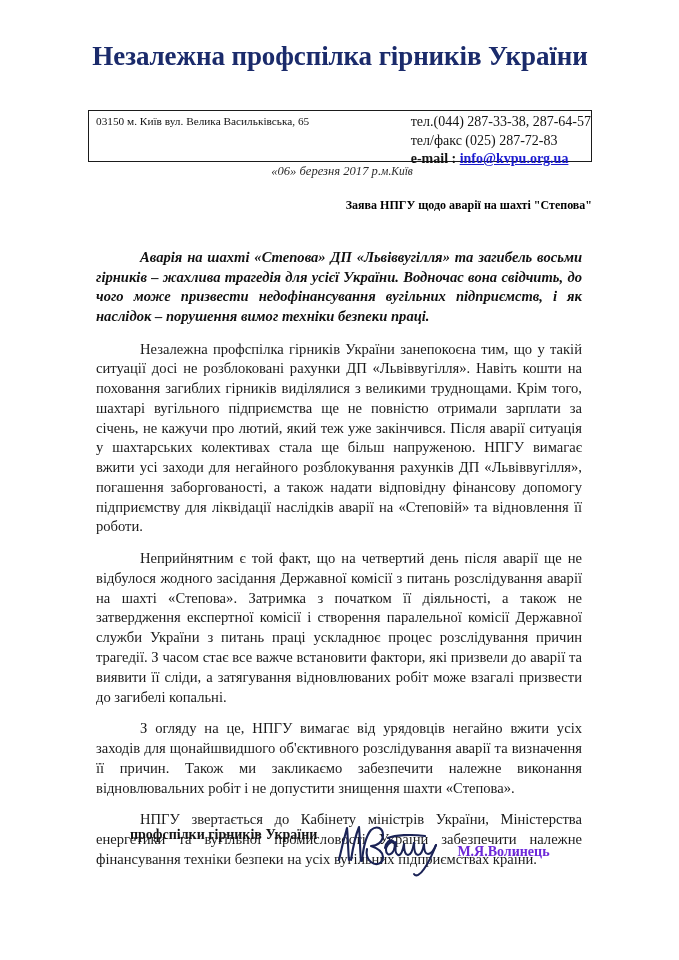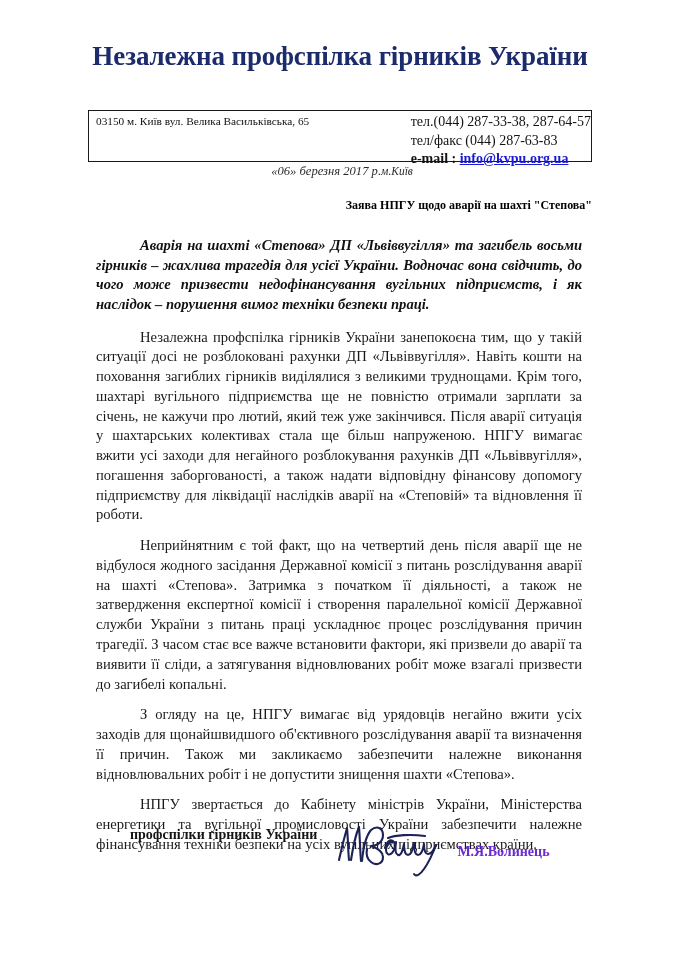--- a/index.html
+++ b/index.html
@@ -128,21 +128,21 @@
   }
 
   
   .body-block {
     position: absolute;
     left: 96px;
     top: 236px;
     width: 486px;
   }
   p.para {
-    margin: 0 0 11px 0;
+    margin: 12px 0 11px 0;
     text-align: justify;
     text-indent: 44px;
     font-size: 14.6px;
     line-height: 1.355;
     color: #1a1a1a;
     hyphens: none;
   }
   p.lead {
     font-weight: bold;
     font-style: italic;
@@ -198,21 +198,21 @@
       </div>
     </div>
 
     <div class="contact-box">
       <div class="contact-inner">
         <div class="contact-left">
           <div class="addr-line">03150 м. Київ вул. Велика Васильківська, 65</div>
         </div>
         <div class="contact-right">
           <div class="tel-line">тел.(044) 287-33-38, 287-64-57</div>
-          <div class="tel-line">тел/факс (044) 287-63-83</div>
+          <div class="tel-line">тел/факс (025) 287-72-83</div>
           <div class="email-line"><span>e-mail : </span><a class="email-link" href="#">info@kvpu.org.ua</a></div>
         </div>
       </div>
     </div>
 
     <div class="date-row">
       <span class="date-left">«06» березня 2017 р.</span>
       <span class="date-right">м.Київ</span>
     </div>
 

